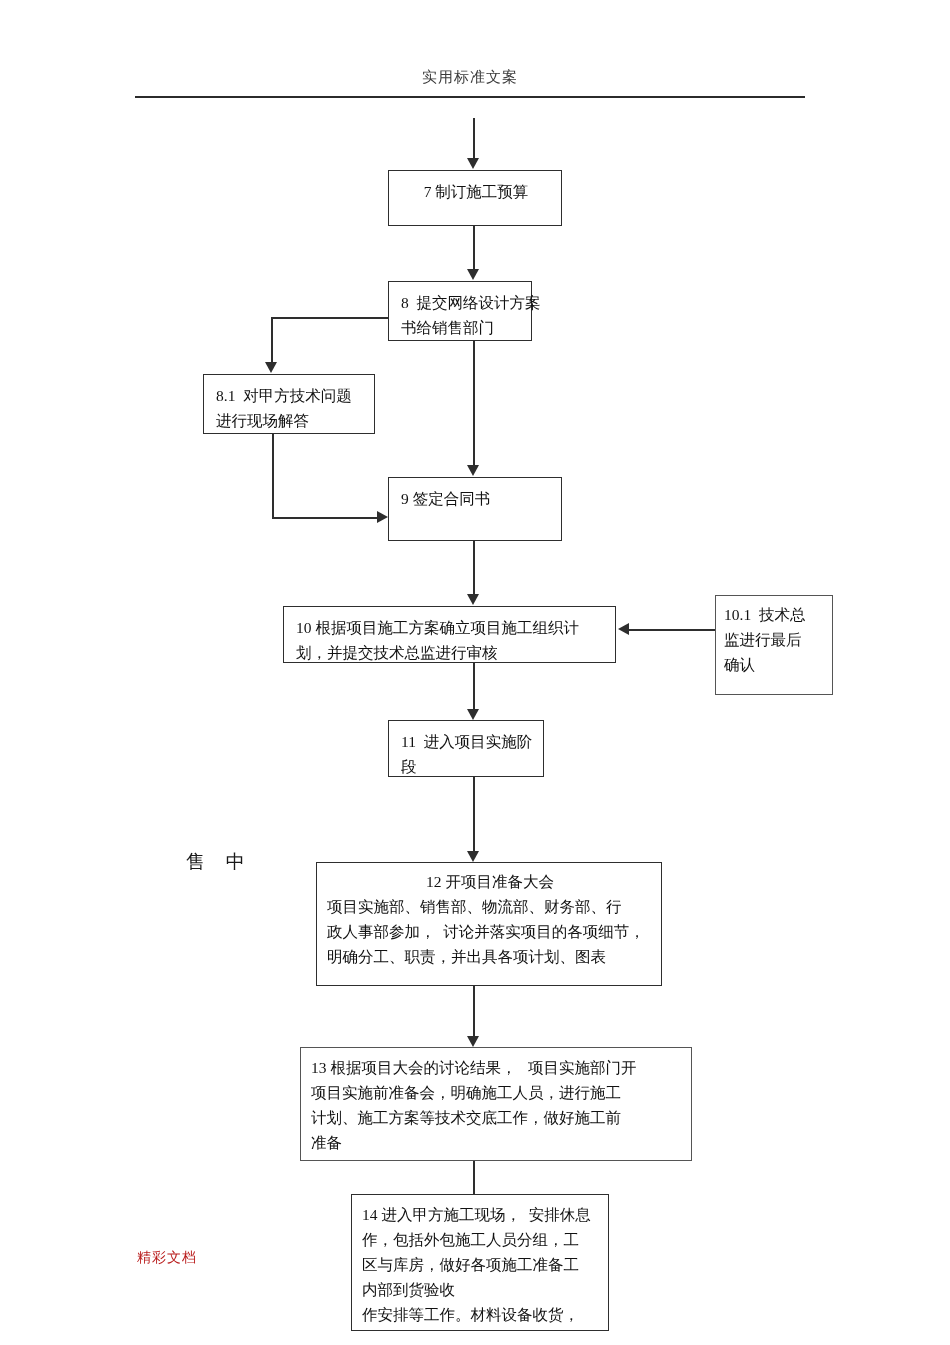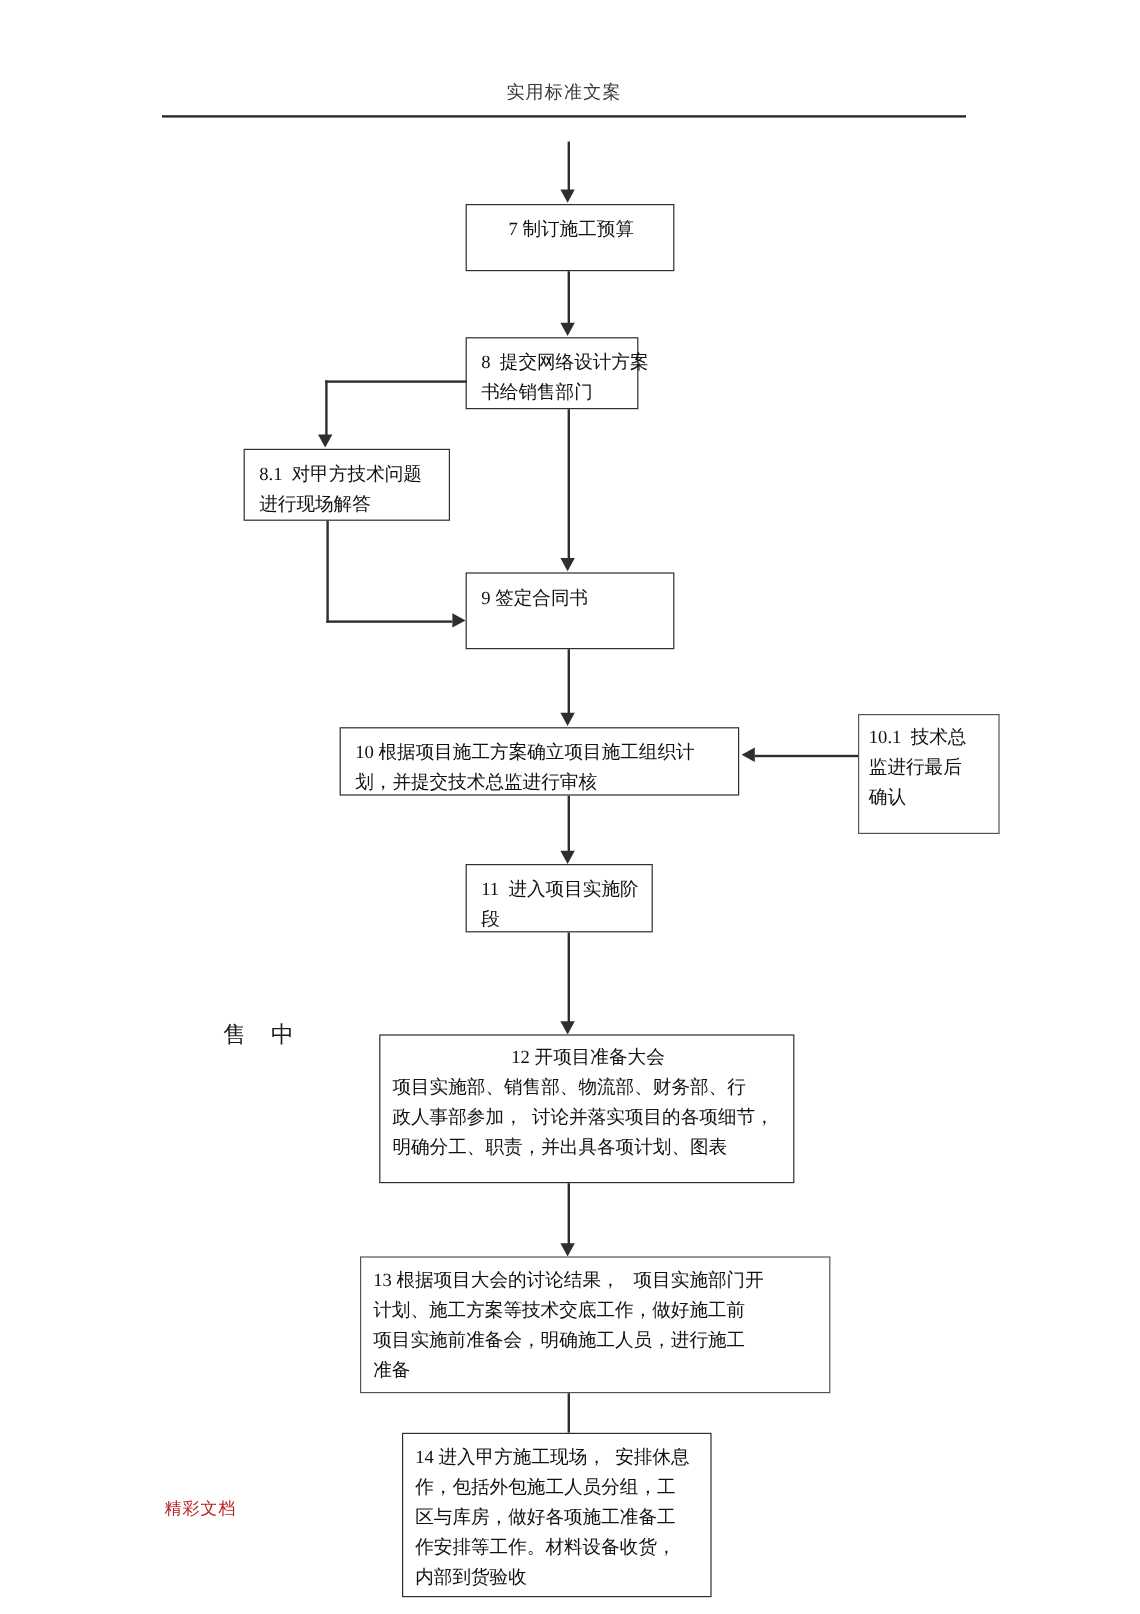--- a/index.html
+++ b/index.html
@@ -207,31 +207,31 @@
       <div class="line">明确分工、职责，并出具各项计划、图表</div>
     </div>
   </div>
 
   <div class="vline" style="left:473px; top:986px; height:53px;"></div>
   <div class="arrow-down" style="left:467px; top:1036px;"></div>
 
   <div class="node thin" style="left:300px; top:1047px; width:392px; height:114px;">
     <div class="inner" style="padding:7px 8px 4px 10px;">
       <div class="line">13 根据项目大会的讨论结果，   项目实施部门开</div>
+      <div class="line">项目实施前准备会，明确施工人员，进行施工</div>
       <div class="line">计划、施工方案等技术交底工作，做好施工前</div>
-      <div class="line">项目实施前准备会，明确施工人员，进行施工</div>
       <div class="line">准备</div>
     </div>
   </div>
 
   <div class="vline" style="left:473px; top:1161px; height:33px;"></div>
 
-  <div class="node" style="left:335px; top:1194px; width:258px; height:137px;">
+  <div class="node" style="left:351px; top:1194px; width:258px; height:137px;">
     <div class="inner" style="padding:7px 8px 4px 10px;">
       <div class="line">14 进入甲方施工现场，  安排休息</div>
       <div class="line">作，包括外包施工人员分组，工</div>
       <div class="line">区与库房，做好各项施工准备工</div>
+      <div class="line">内部到货验收</div>
       <div class="line">作安排等工作。材料设备收货，</div>
-      <div class="line">内部到货验收</div>
     </div>
   </div>
 
 </div>
 
 </body></html>

